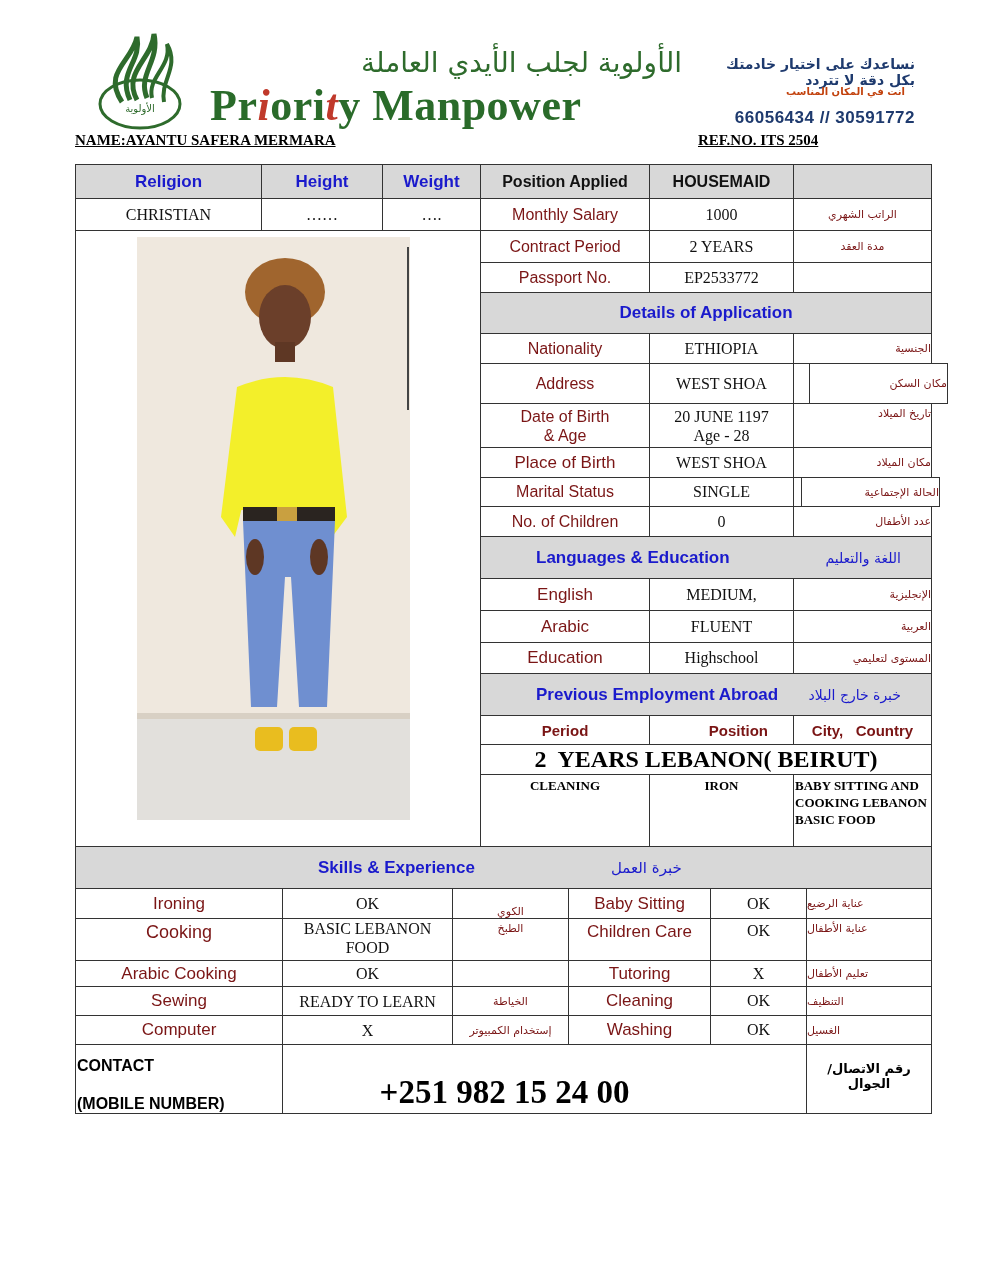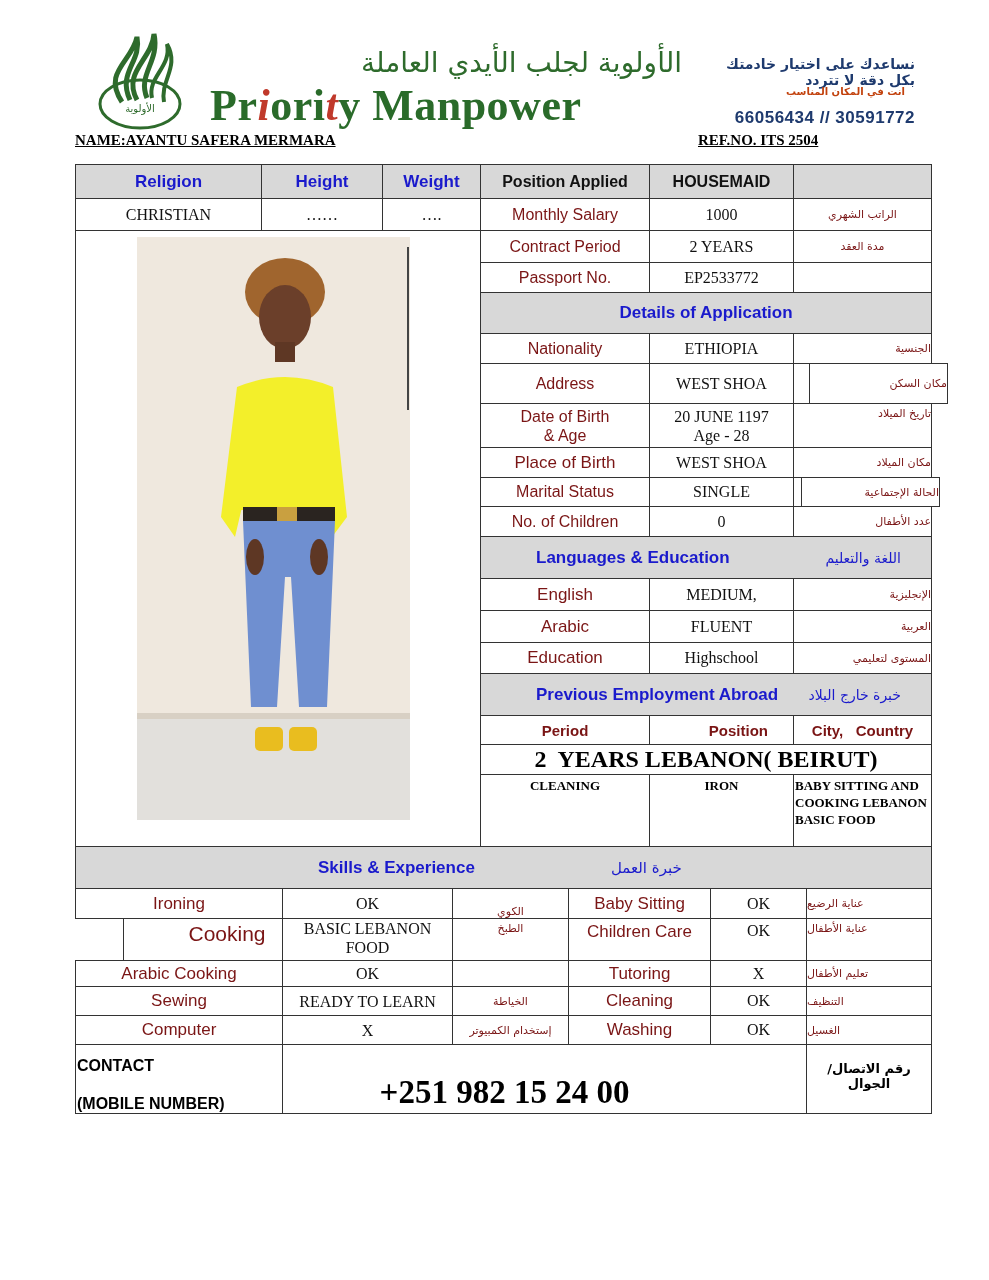--- a/index.html
+++ b/index.html
@@ -178,21 +178,21 @@
   <span class="ar-blue" style="position:absolute;left:535px;font-size:15px;">خبرة العمل</span>
 </div>
 
 <div id="skills-rows">
     <div class="cell lbl" style="left: 75px; top: 888px; width: 208px; height: 31px; font-size: 17px;">Ironing</div>
     <div class="cell val" style="left: 282px; top: 888px; width: 171px; height: 31px; line-height: 19px; padding: 0px 14px;">OK</div>
     <div class="cell ar" style="left: 452px; top: 888px; width: 117px; height: 47px;">الكوي</div>
     <div class="cell lbl" style="left: 568px; top: 888px; width: 143px; height: 31px; font-size: 17px;">Baby Sitting</div>
     <div class="cell val" style="left: 710px; top: 888px; width: 97px; height: 31px;">OK</div>
     <div class="cell ar" style="left: 806px; top: 888px; width: 126px; height: 31px; justify-content: flex-end; padding-right: 12px;">عناية الرضيع</div>
-    <div class="cell lbl top-align" style="left: 75px; top: 918px; width: 208px; height: 43px; font-size: 21px; margin-left: 48px;">Cooking</div>
+    <div class="cell lbl top-align" style="left: 75px; top: 918px; width: 208px; height: 43px; font-size: 18px;">Cooking</div>
     <div class="cell val top-align" style="left: 282px; top: 918px; width: 171px; height: 43px; line-height: 19px; padding: 0px 14px;">BASIC LEBANON FOOD</div>
     <div class="cell ar top-align" style="left: 452px; top: 918px; width: 117px; height: 43px;">الطبخ</div>
     <div class="cell lbl top-align" style="left: 568px; top: 918px; width: 143px; height: 43px; font-size: 17px;">Children Care</div>
     <div class="cell val top-align" style="left: 710px; top: 918px; width: 97px; height: 43px;">OK</div>
     <div class="cell ar top-align" style="left: 806px; top: 918px; width: 126px; height: 43px; justify-content: flex-end; padding-right: 12px;">عناية الأطفال</div>
     <div class="cell lbl" style="left: 75px; top: 960px; width: 208px; height: 27px; font-size: 17px;">Arabic Cooking</div>
     <div class="cell val" style="left: 282px; top: 960px; width: 171px; height: 27px; line-height: 19px; padding: 0px 14px;">OK</div>
     <div class="cell ar" style="left: 452px; top: 960px; width: 117px; height: 27px;"></div>
     <div class="cell lbl" style="left: 568px; top: 960px; width: 143px; height: 27px; font-size: 17px;">Tutoring</div>
     <div class="cell val" style="left: 710px; top: 960px; width: 97px; height: 27px;">X</div>

